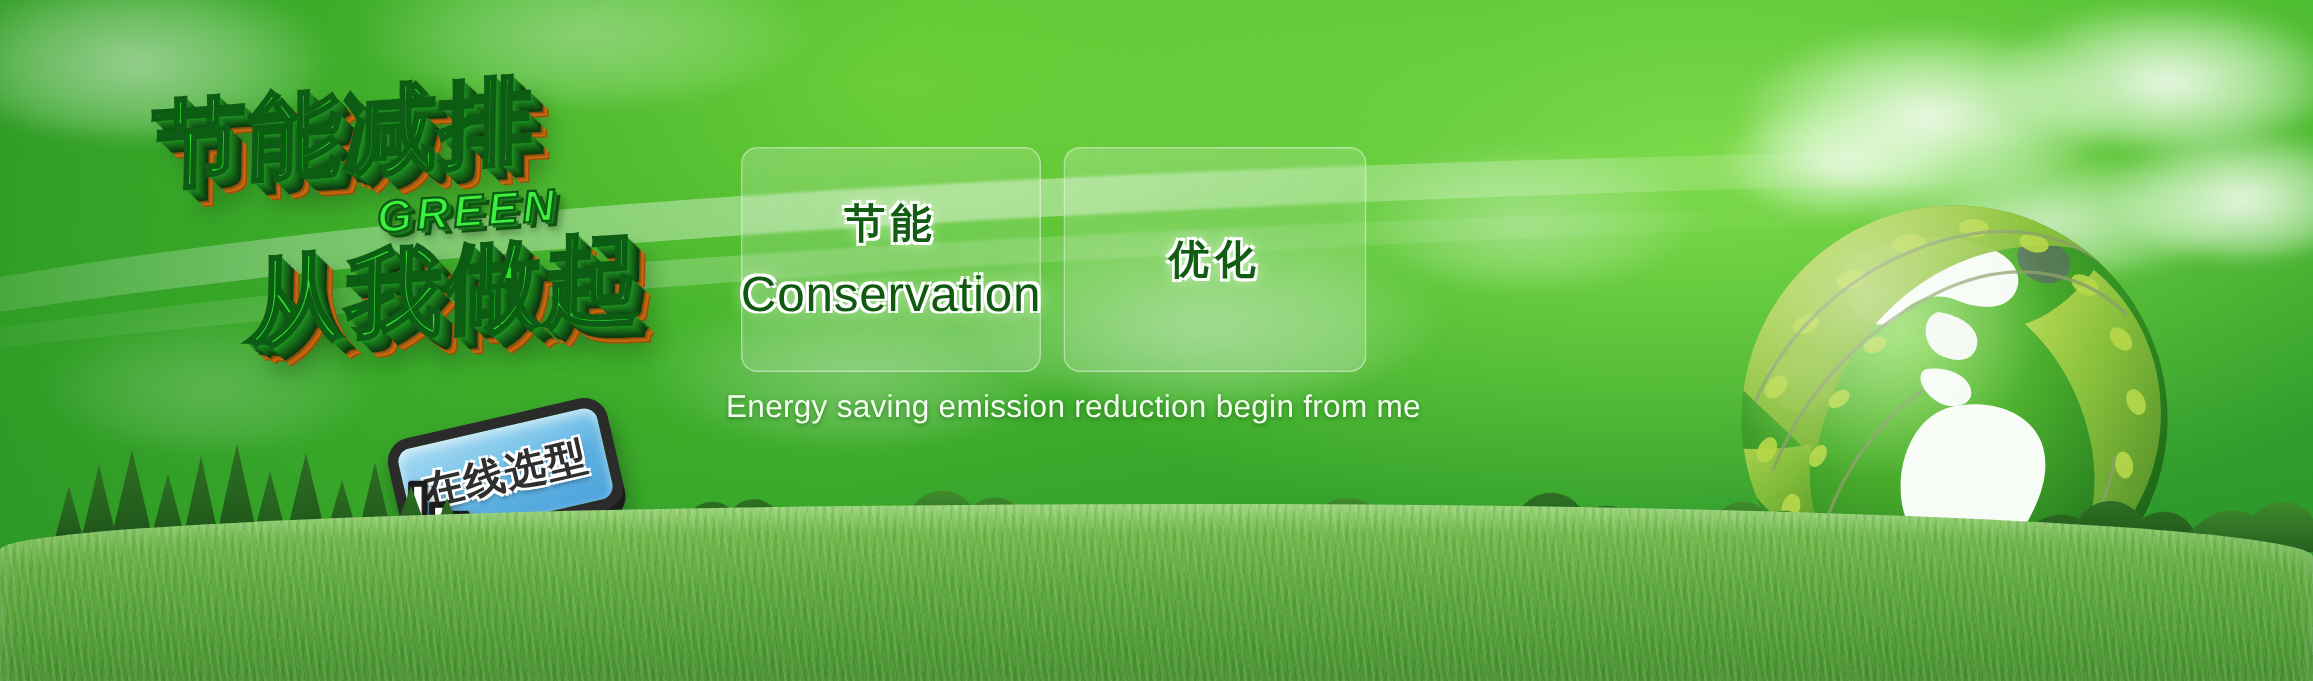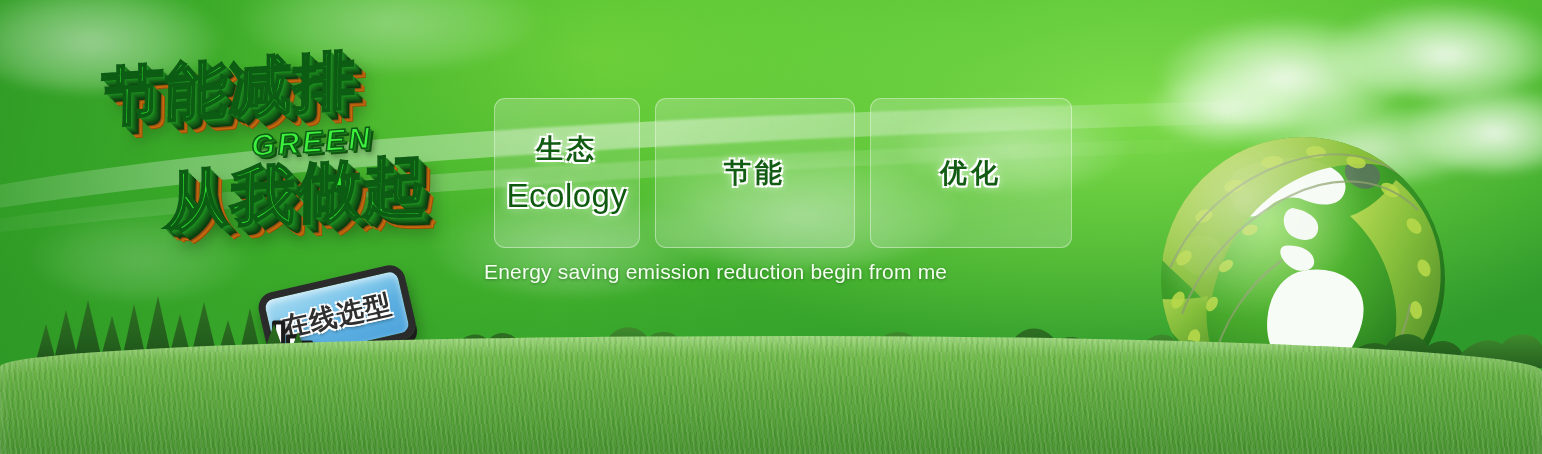--- a/index.html
+++ b/index.html
@@ -258,26 +258,23 @@
     <div class="cursor-hand">
       <svg viewBox="0 0 86 96">
         <path d="M30 4 h9 v40 h5 V18 h9 v26 h5 V24 h9 v22 h5 V34 h9 v40
                  c0 10 -6 18 -16 18 h-22 c-8 0 -12 -4 -16 -10
                  L10 84 c-4 -6 -4 -10 0 -14 l6 -5 c4 -3 8 -2 11 2 l3 4 V4 Z" fill="#ffffff" stroke="#1b1b1b" stroke-width="4" stroke-linejoin="round"></path>
       </svg>
     </div>
   </div>
 
   <div class="cards">
-    <div class="card card-1">
-      <div class="card-cn">生态</div>
-      <div class="card-en">Ecology</div>
-    </div>
     <div class="card card-2">
       <div class="card-cn">节能</div>
+      <div class="card-en">Conservation</div>
     </div>
     <div class="card card-3">
       <div class="card-cn">优化</div>
     </div>
   </div>
 
   <div class="tagline">Energy saving emission reduction begin from me</div>
 
   <div class="globe">
     <svg viewBox="0 0 322 322">

